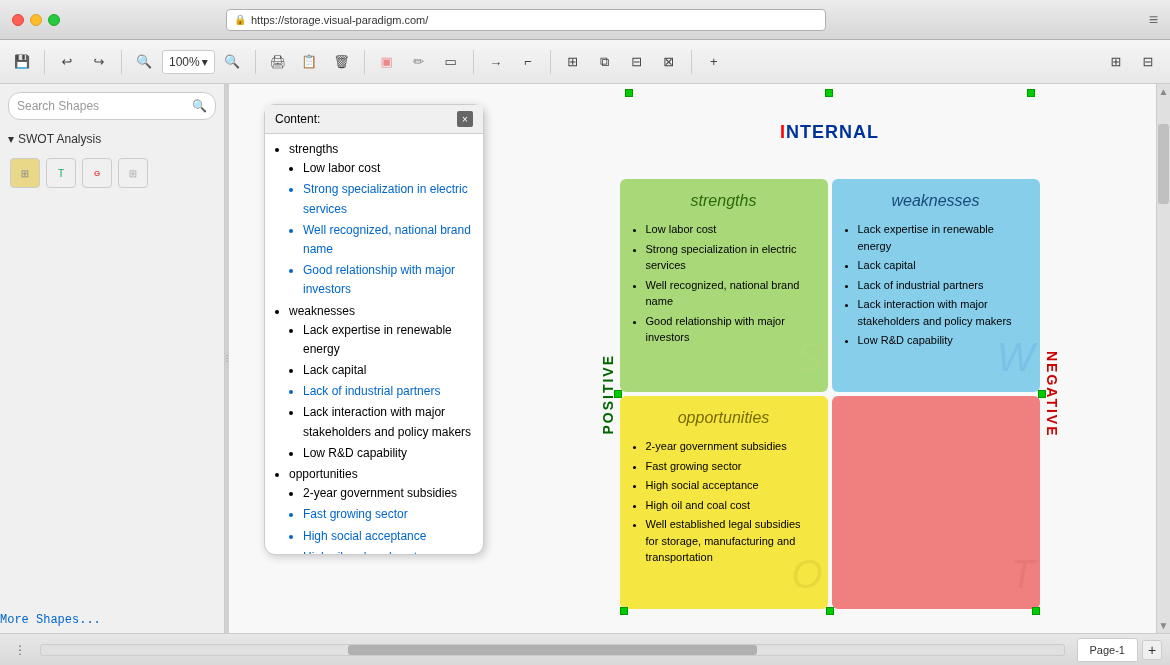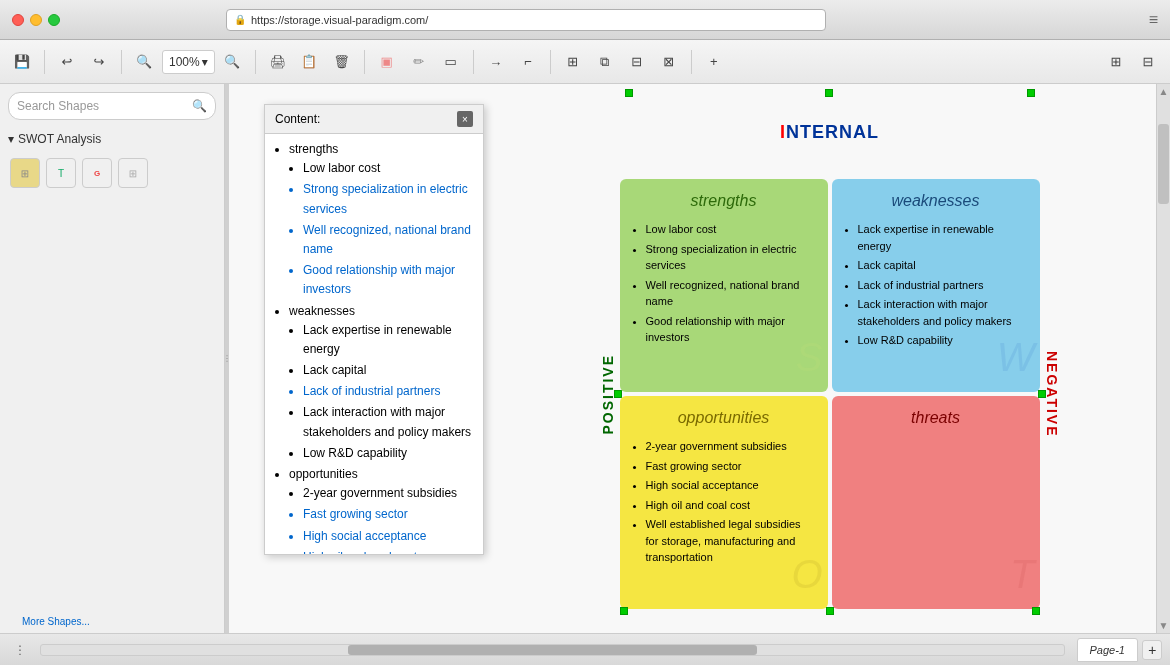--- a/index.html
+++ b/index.html
@@ -120,45 +120,46 @@
     .sidebar-icon {
       width: 30px;
       height: 30px;
       border-radius: 4px;
       display: flex;
       align-items: center;
       justify-content: center;
       font-size: 16px;
     }
     .sidebar-more {
-      font-size: 10px;
+      font-size: 12px;
       color: #0066cc;
-      padding: 6px 22px;
+      padding: 6px 0;
       cursor: pointer;
       margin-top: auto;
+      font-family: Liberation Mono, monospace;
     }
     .sidebar-divider { width: 4px; background: #d0d0d0; cursor: col-resize; flex-shrink: 0; display: flex; align-items: center; justify-content: center; color: #888; font-size: 8px; }
 
     
     .canvas-area {
       flex: 1;
       background: #f8f8f8;
       position: relative;
       overflow: hidden;
     }
 
     
     .content-popup {
       position: absolute;
       top: 20px;
       left: 35px;
       width: 220px;
       background: white;
       border: 1px solid #ccc;
-      border-radius: 0;
+      border-radius: 11px;
       box-shadow: 2px 2px 8px rgba(0,0,0,0.2);
       z-index: 10;
       font-size: 12px;
     }
     .content-popup-header {
       background: #f0f0f0;
       padding: 6px 10px;
       border-bottom: 1px solid #ccc;
       display: flex;
       align-items: center;
@@ -498,21 +499,20 @@
                 <li>2-year government subsidies</li>
                 <li>Fast growing sector</li>
                 <li>High social acceptance</li>
                 <li>High oil and coal cost</li>
                 <li>Well established legal subsidies for storage, manufacturing and transportation</li>
               </ul>
               <div style="position:absolute;bottom:5px;right:5px;font-size:40px;color:rgba(210,190,50,0.35);font-style:italic;">O</div>
             </div>
 
             <div class="swot-cell cell-threats">
-              <div class="swot-cell-title">threats</div>
               <div style="position:absolute;bottom:5px;right:5px;font-size:40px;color:rgba(220,100,100,0.3);font-style:italic;">T</div>
             </div>
           </div>
 
           <div class="handle" style="top:50%; right:-6px; transform:translateY(-50%);"></div>
 
           <div class="handle" style="bottom:-6px; left:0;"></div>
           <div class="handle" style="bottom:-6px; left:50%; transform:translateX(-50%);"></div>
           <div class="handle" style="bottom:-6px; right:0;"></div>
         </div>
@@ -529,17 +529,17 @@
       <div style="position:absolute;top:40px;left:1px;right:1px;height:80px;background:#c0c0c0;border-radius:3px;"></div>
     </div>
   </div>
 </div>
 
 <div class="bottom-bar">
   <div class="bottom-left-btn">⋮</div>
   <div class="bottom-scrollbar">
     <div class="scrollbar-thumb"></div>
   </div>
-  <div style="display:flex;align-items:center;margin-left:4px;gap:4px;font-style:italic;">
+  <div style="display:flex;align-items:center;margin-left:4px;gap:4px;">
     <div class="page-tab">Page-1</div>
     <div class="add-page-btn">+</div>
   </div>
 </div>
 
 </body></html>

